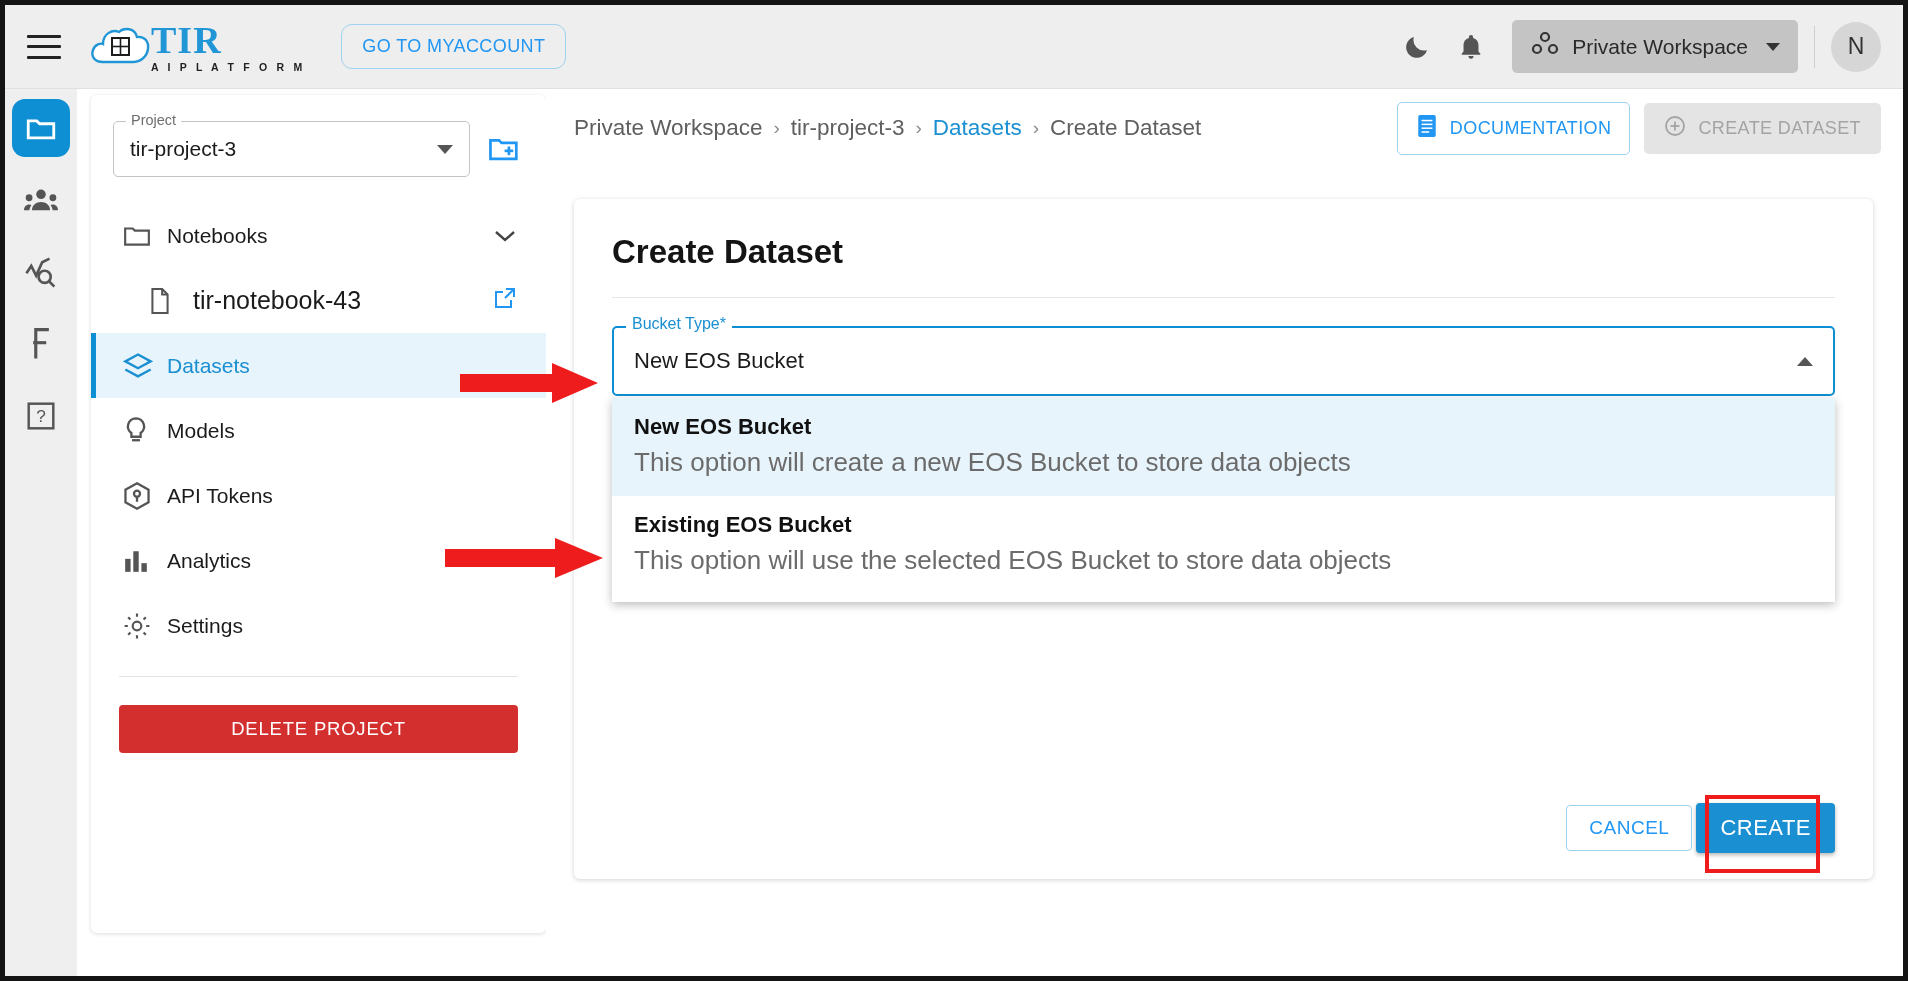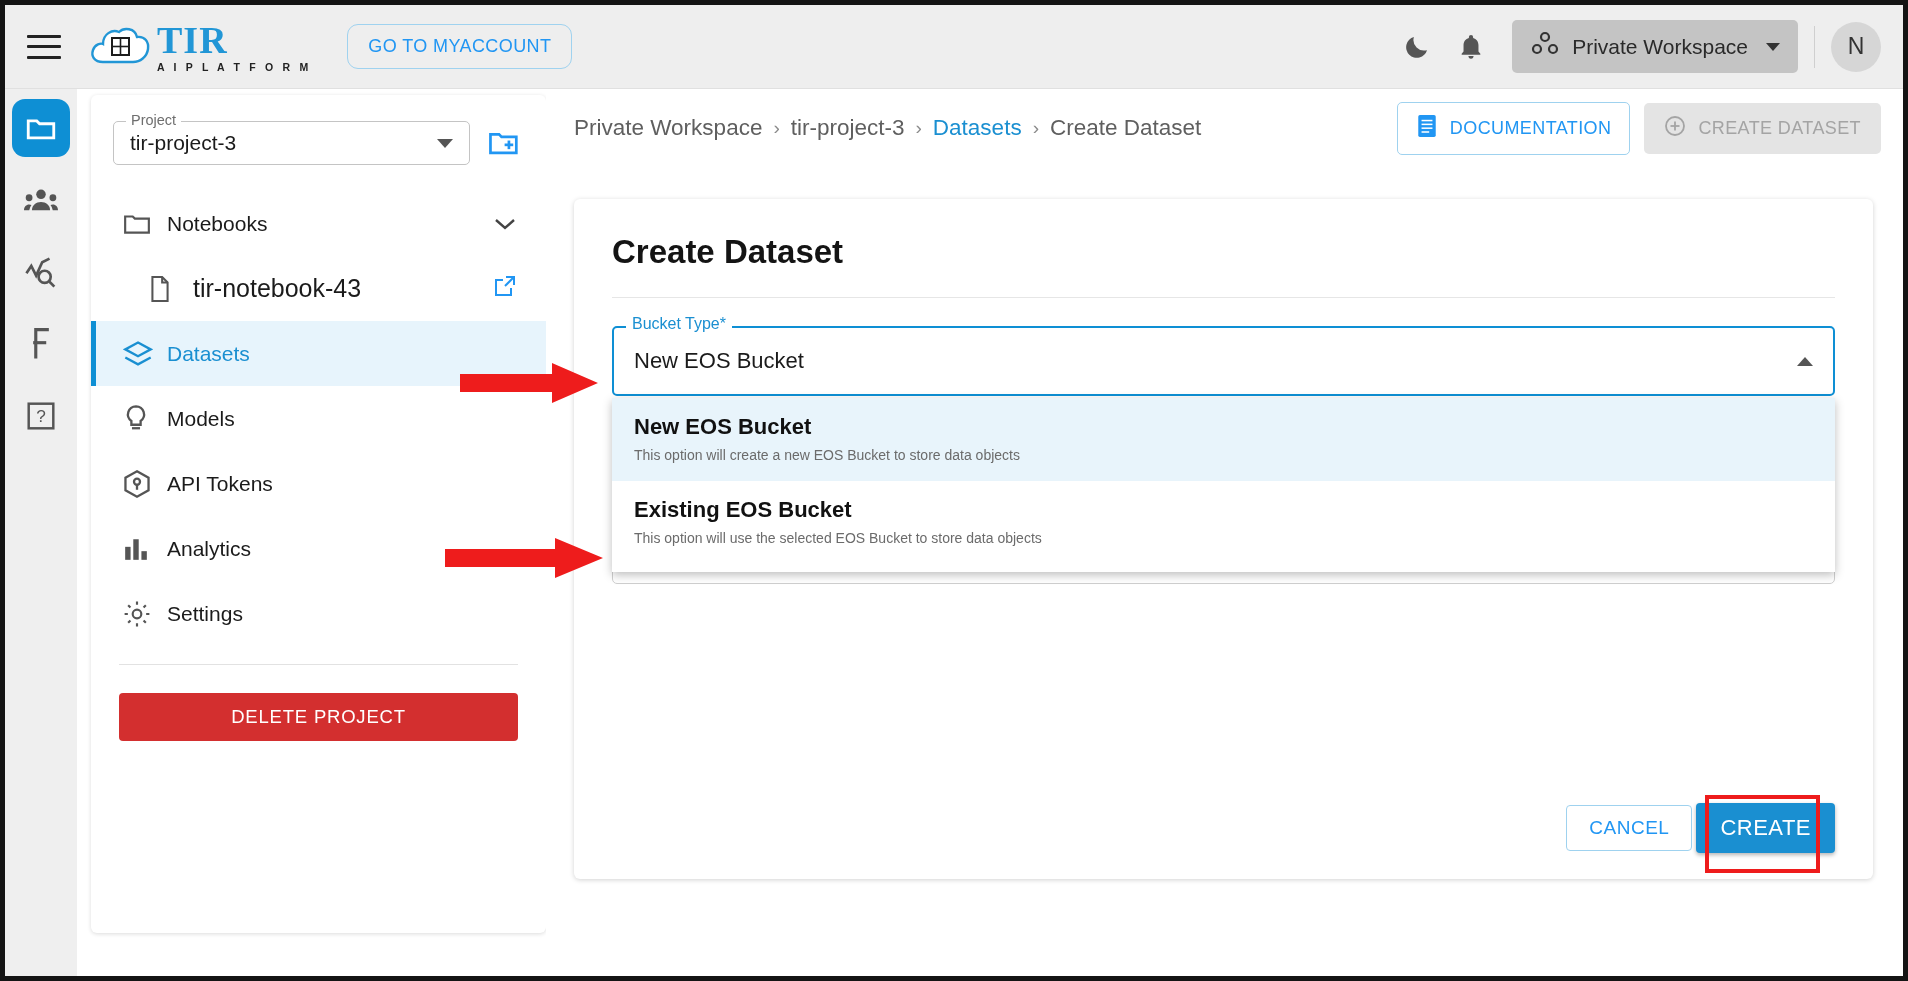--- a/index.html
+++ b/index.html
@@ -21,21 +21,21 @@
   .topbar {
     position: absolute; left: 0; top: 0; right: 0; height: 84px;
     background: #eeeeee;
     display: flex; align-items: center;
     border-bottom: 1px solid #e0e0e0;
   }
   .hamburger { width: 34px; height: 24px; margin-left: 22px; margin-right: 28px;
     display: flex; flex-direction: column; justify-content: space-between; cursor: pointer; }
   .hamburger span { display: block; height: 3px; background: #222; border-radius: 1px; }
 
-  .logo-wrap { display: flex; align-items: center; gap: 6px; }
+  .logo-wrap { display: flex; align-items: center; }
   .logo-cloud { width: 62px; height: 46px; position: relative; }
   .logo-text { display: flex; flex-direction: column; line-height: 1; }
   .logo-tir { font-family: "Liberation Serif", serif; font-weight: bold; font-size: 38px;
     color: #2196d6; letter-spacing: 1px; }
   .logo-sub { font-size: 10.5px; letter-spacing: 3.2px; color: #222; font-weight: bold; margin-top: 3px; }
 
   .myaccount-btn {
     margin-left: 36px;
     border: 1px solid #9fd2ef; border-radius: 11px;
     background: transparent; color: #2196f3;
@@ -71,21 +71,21 @@
   .rail-item.active { background: #0e8fd4; color: #ffffff; }
 
   
   .sidebar {
     position: absolute; left: 86px; top: 90px; width: 455px; height: 838px;
     background: #ffffff; border-radius: 6px;
     box-shadow: 0 1px 4px rgba(0,0,0,.14);
   }
   .proj-row { display: flex; align-items: center; gap: 14px; padding: 26px 22px 8px 22px; }
   .proj-select {
-    position: relative; flex: 1; height: 44px;
+    position: relative; flex: 1; height: 56px;
     border: 1px solid #c4c4c4; border-radius: 5px;
     display: flex; align-items: center; padding: 16px 16px; cursor: pointer;
   }
   .proj-label {
     position: absolute; top: -10px; left: 12px; background: #fff; padding: 0 5px;
     font-size: 14.5px; color: #6e6e6e;
   }
   .proj-value { font-size: 21px; color: #1b1b1b; }
   .proj-caret { margin-left: auto; width: 0; height: 0;
     border-left: 8px solid transparent; border-right: 8px solid transparent; border-top: 9px solid #555; }
@@ -160,21 +160,21 @@
     border-left: 8px solid transparent; border-right: 8px solid transparent; border-bottom: 9px solid #555; }
 
   .dropdown {
     position: absolute; left: 0; right: 0; top: 72px;
     background: #fff; box-shadow: 0 3px 9px rgba(0,0,0,.26); z-index: 20;
     padding-bottom: 8px;
   }
   .dd-option { padding: 16px 22px 18px 22px; cursor: pointer; }
   .dd-option.selected { background: #e8f4fb; }
   .dd-title { font-size: 22px; font-weight: bold; color: #111; }
-  .dd-desc { font-size: 14px; color: #6b6b6b; margin-top: 7px; }
+  .dd-desc { font-size: 26px; color: #6b6b6b; margin-top: 7px; }
 
   .desc-box {
     margin-top: 28px; height: 160px; border: 1px solid #cfcfcf; border-radius: 5px;
     padding: 18px 20px; font-size: 22px; color: #757575; background: #fff;
   }
 
   .card-footer {
     position: absolute; left: 38px; right: 38px; bottom: 26px;
     display: flex; justify-content: flex-end; align-items: center; gap: 4px;
   }

